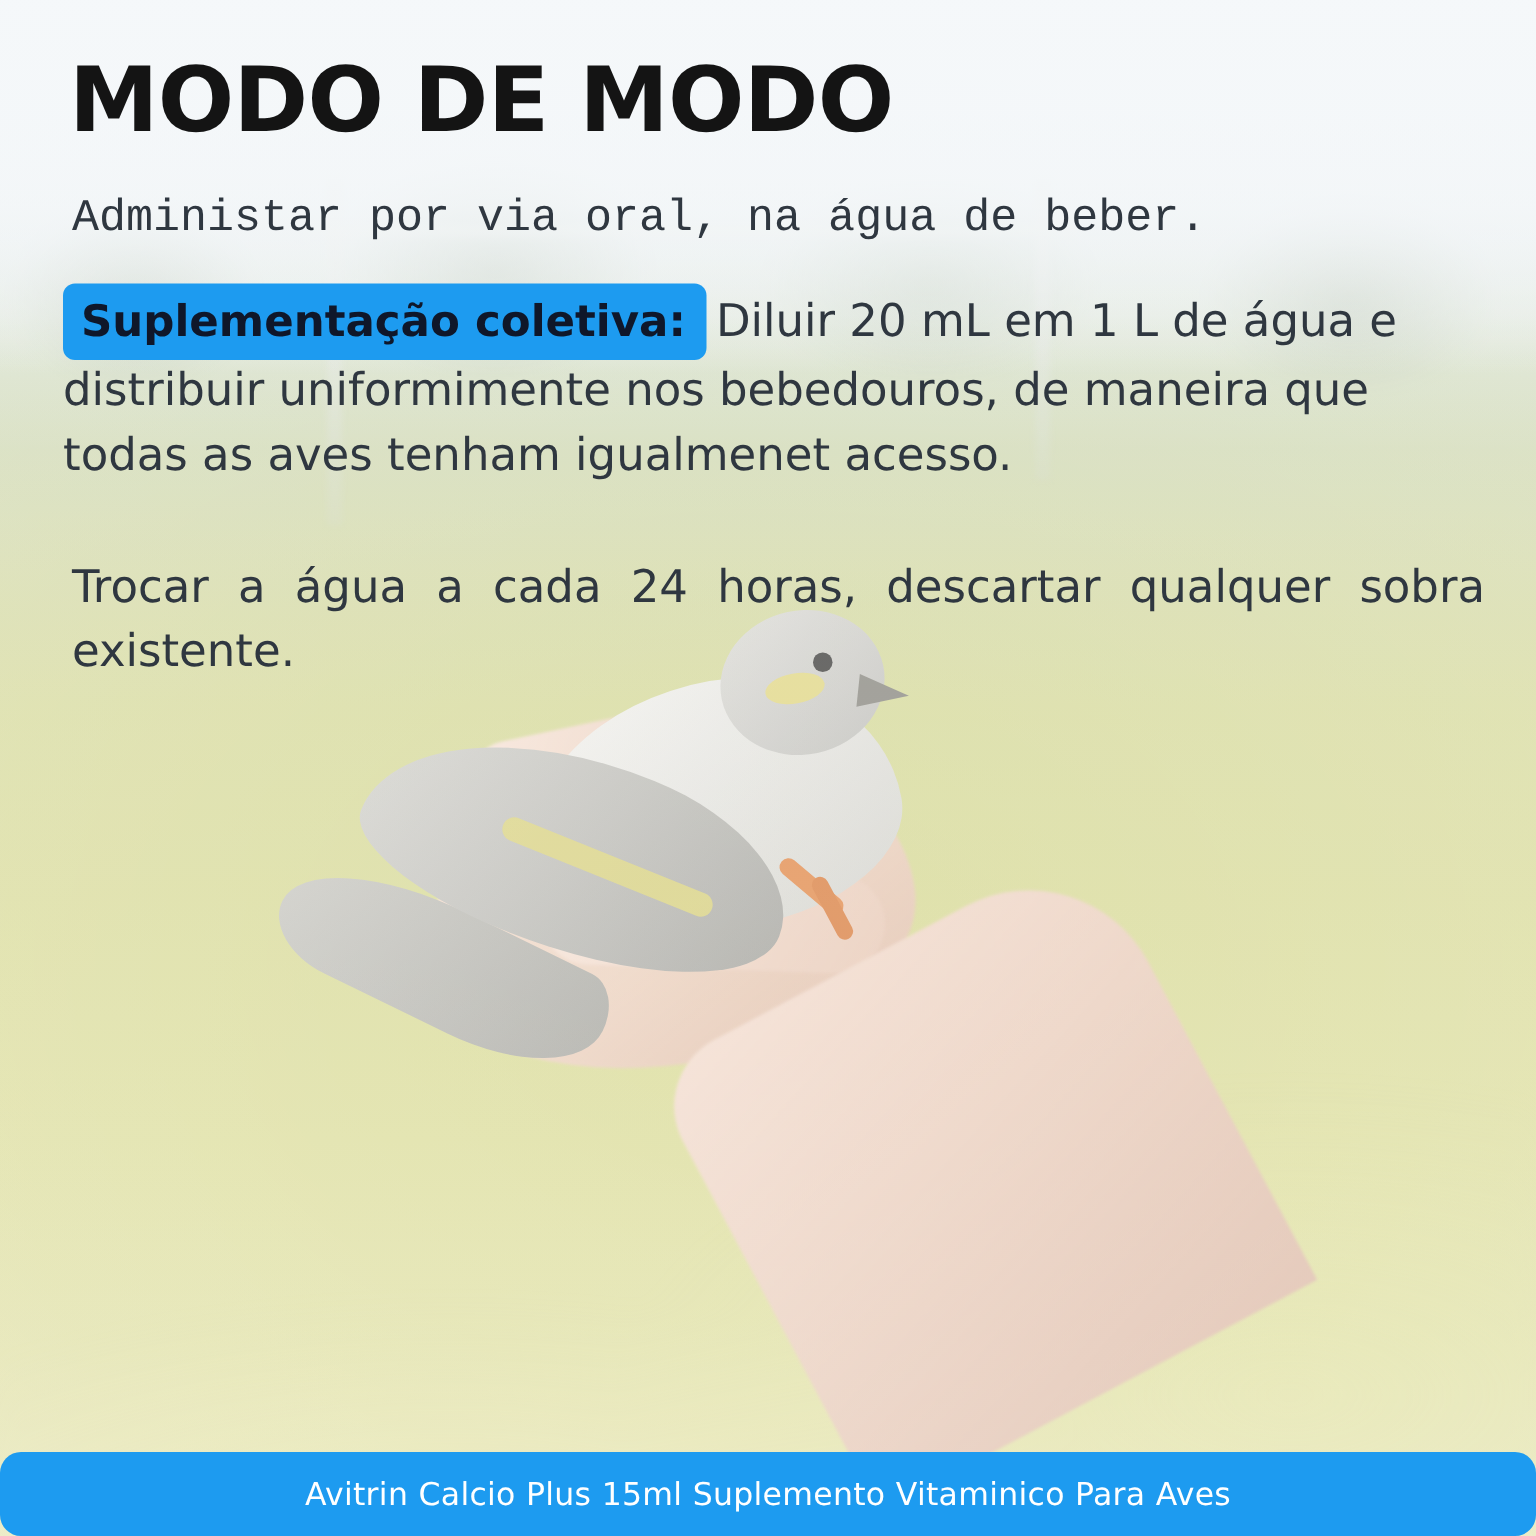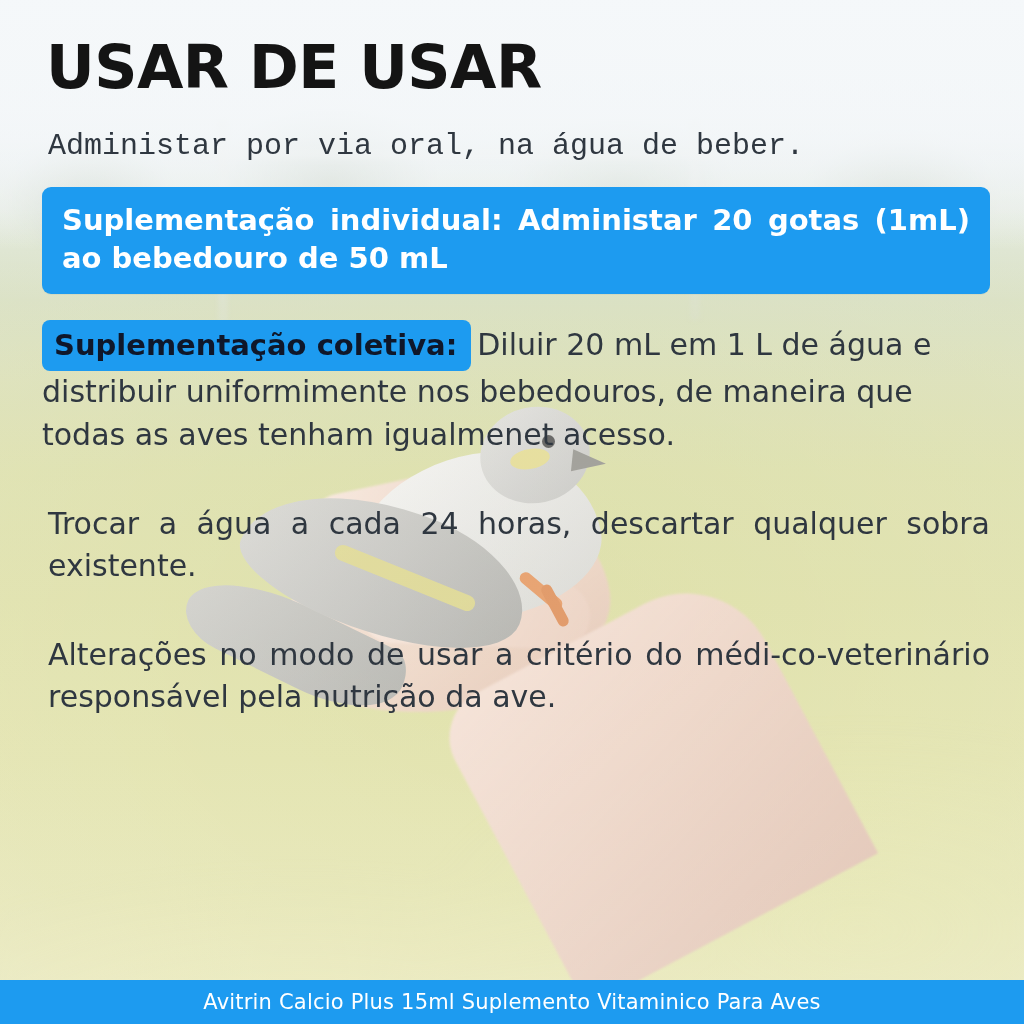--- a/index.html
+++ b/index.html
@@ -317,28 +317,29 @@
     font-size: 30px;
     color: #2f3740;
     line-height: 1.42;
     text-align: justify;
     text-justify: inter-word;
   }
 
   .footer {
     position: absolute;
     left: 0; right: 0; bottom: 0;
-    height: 44px;
+    height: 56px;
     background: #1d9bf0;
     color: #ffffff;
     display: flex;
     align-items: center;
     justify-content: center;
     font-size: 21px;
     letter-spacing: .2px;
+    border-radius: 14px;
   }
 </style>
 </head>
 <body>
 
 <div id="page">
 
   <div class="bg">
     <div class="bg-blur-trees"></div>
     <div class="bg-pole p1"></div>
@@ -367,34 +368,30 @@
     <div class="leg"></div>
     <div class="leg2"></div>
   </div>
 
   <div class="photo-soft"></div>
   <div class="text-wash"></div>
   <div class="top-wash"></div>
 
   <div class="content">
 
-    <h1 class="title">USAR DE USAR</h1>
+    <h1 class="title">MODO DE MODO</h1>
 
     <p class="intro">Administar por via oral, na água de beber.</p>
 
-    <div class="callout">
-      <span class="lead">Suplementação individual:</span><span> Administar 20 gotas (1mL) ao bebedouro de 50 mL</span>
-    </div>
 
     <div class="para-block">
       <span class="tagline">Suplementação coletiva:</span><span class="body-text">Diluir 20 mL em 1 L de água e distribuir uniformimente nos bebedouros, de maneira que todas as aves tenham igualmenet acesso.</span>
     </div>
 
     <p class="para">Trocar a água a cada 24 horas, descartar qualquer sobra existente.</p>
 
-    <p class="para">Alterações no modo de usar a critério do médi-co-veterinário responsável pela nutrição da ave.</p>
   </div>
 
   <div class="footer">
     <span>Avitrin Calcio Plus 15ml Suplemento Vitaminico Para Aves</span>
   </div>
 
 </div>
 
 </body></html>

